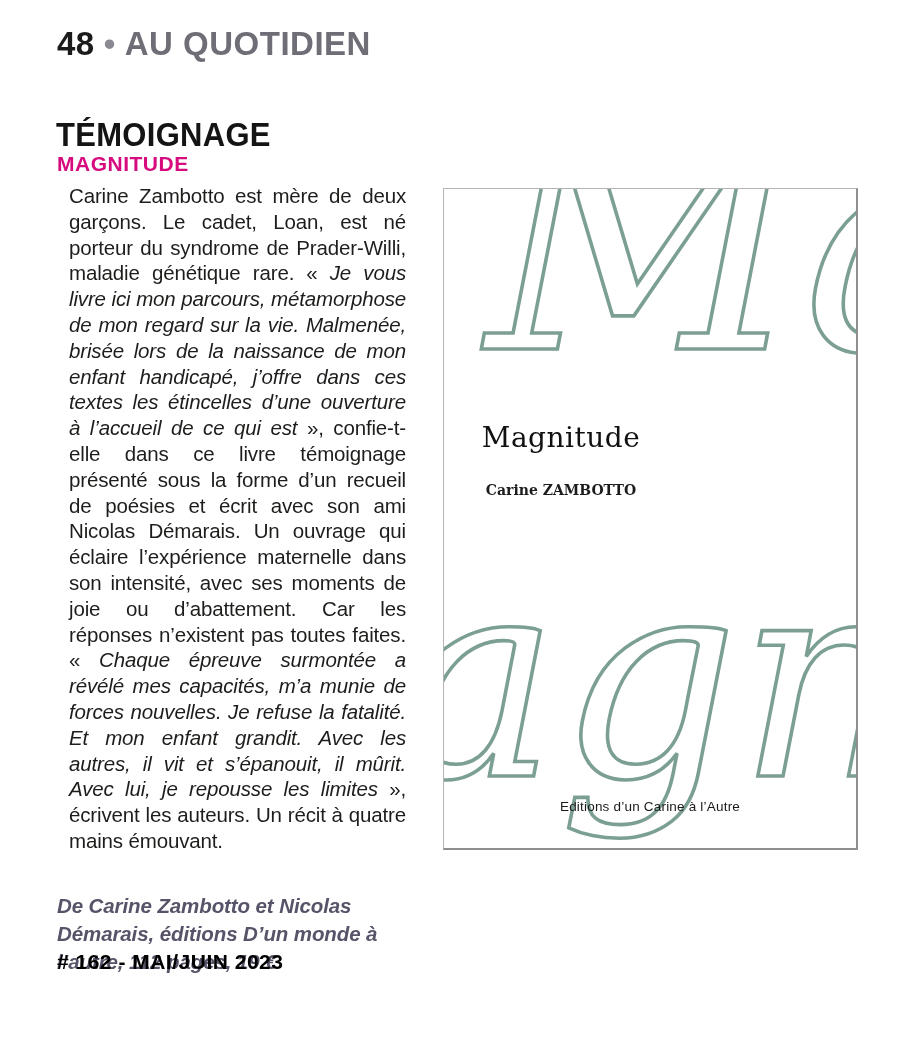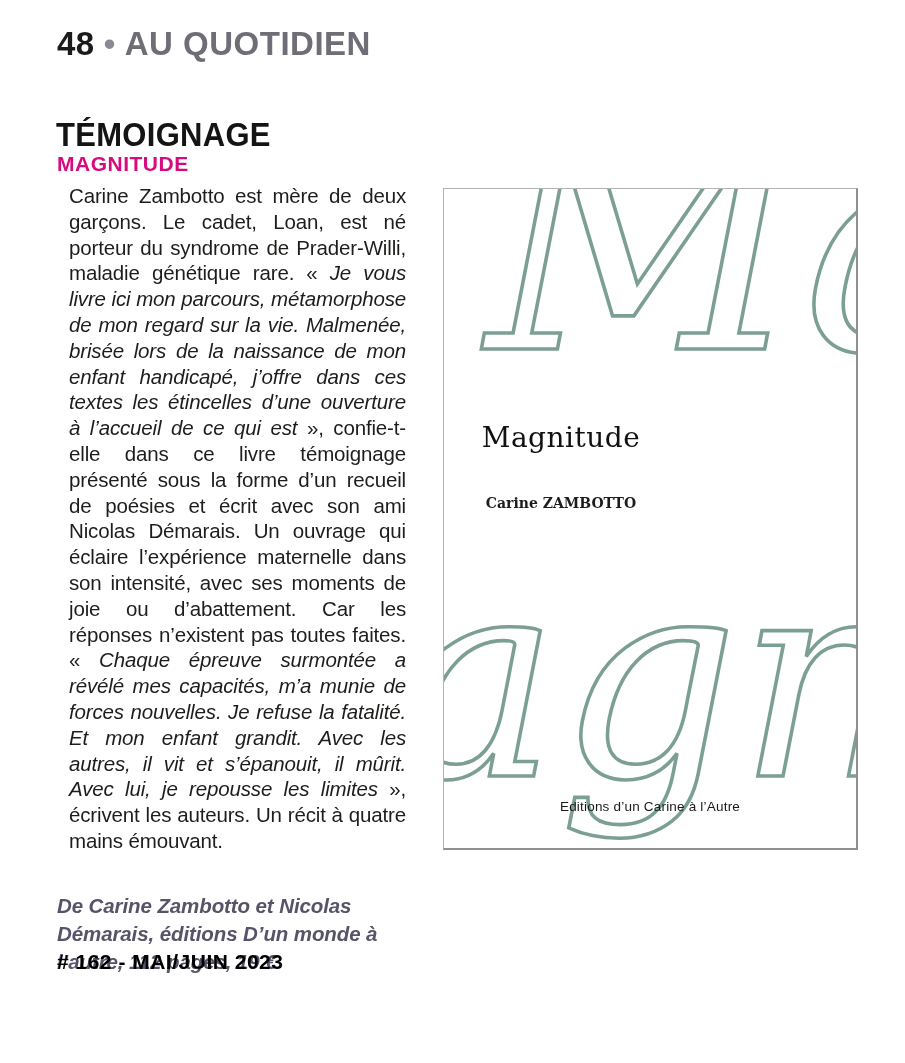--- a/index.html
+++ b/index.html
@@ -77,21 +77,21 @@
   }
   .cover-title-block {
     position:absolute; left:17px; top:232px; width:200px;
     text-align:center; z-index:2;
   }
   .cover-title {
     font-family:"DejaVu Serif", serif;
     font-size:28px; color:#111111; letter-spacing:0.5px;
   }
   .cover-authors {
-    margin-top:38px;
+    margin-top:25px;
     font-family:"DejaVu Serif", serif;
     font-size:14px; font-weight:bold; color:#1c1c1c;
     line-height:1.6;
   }
   .cover-publisher {
     position:absolute; left:0; top:610px; width:100%;
     text-align:center; z-index:2;
     font-size:13.5px; color:#1a1a1a; letter-spacing:0.2px;
   }
 </style>

